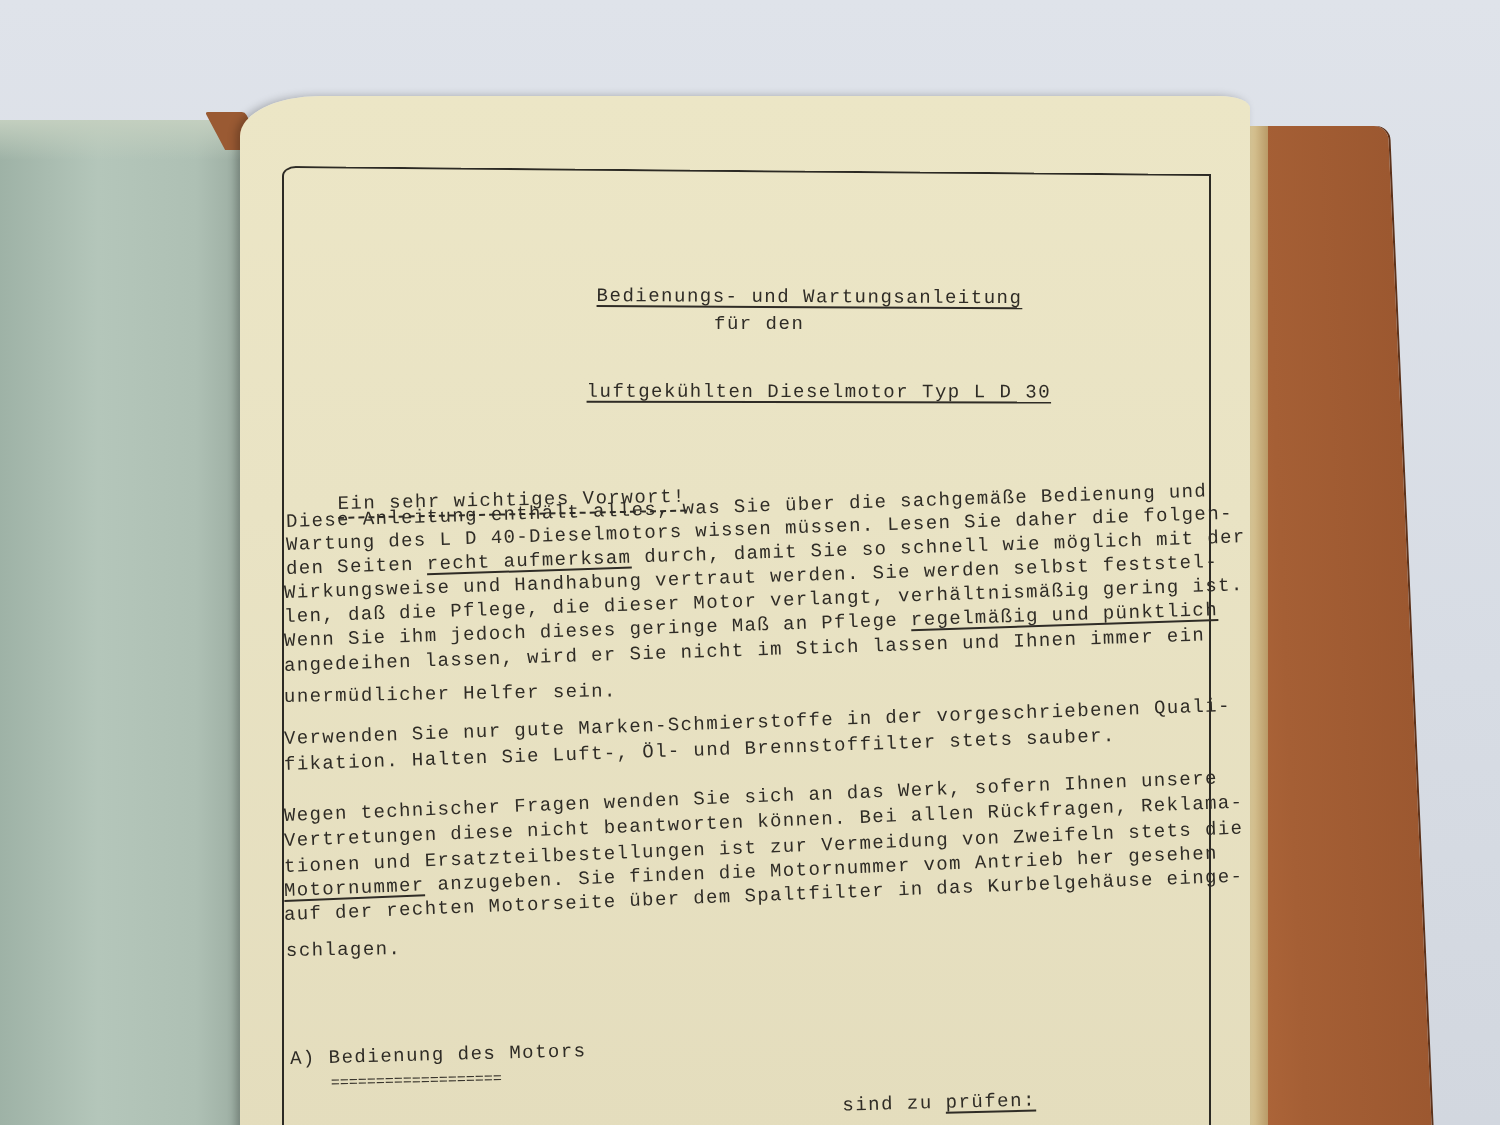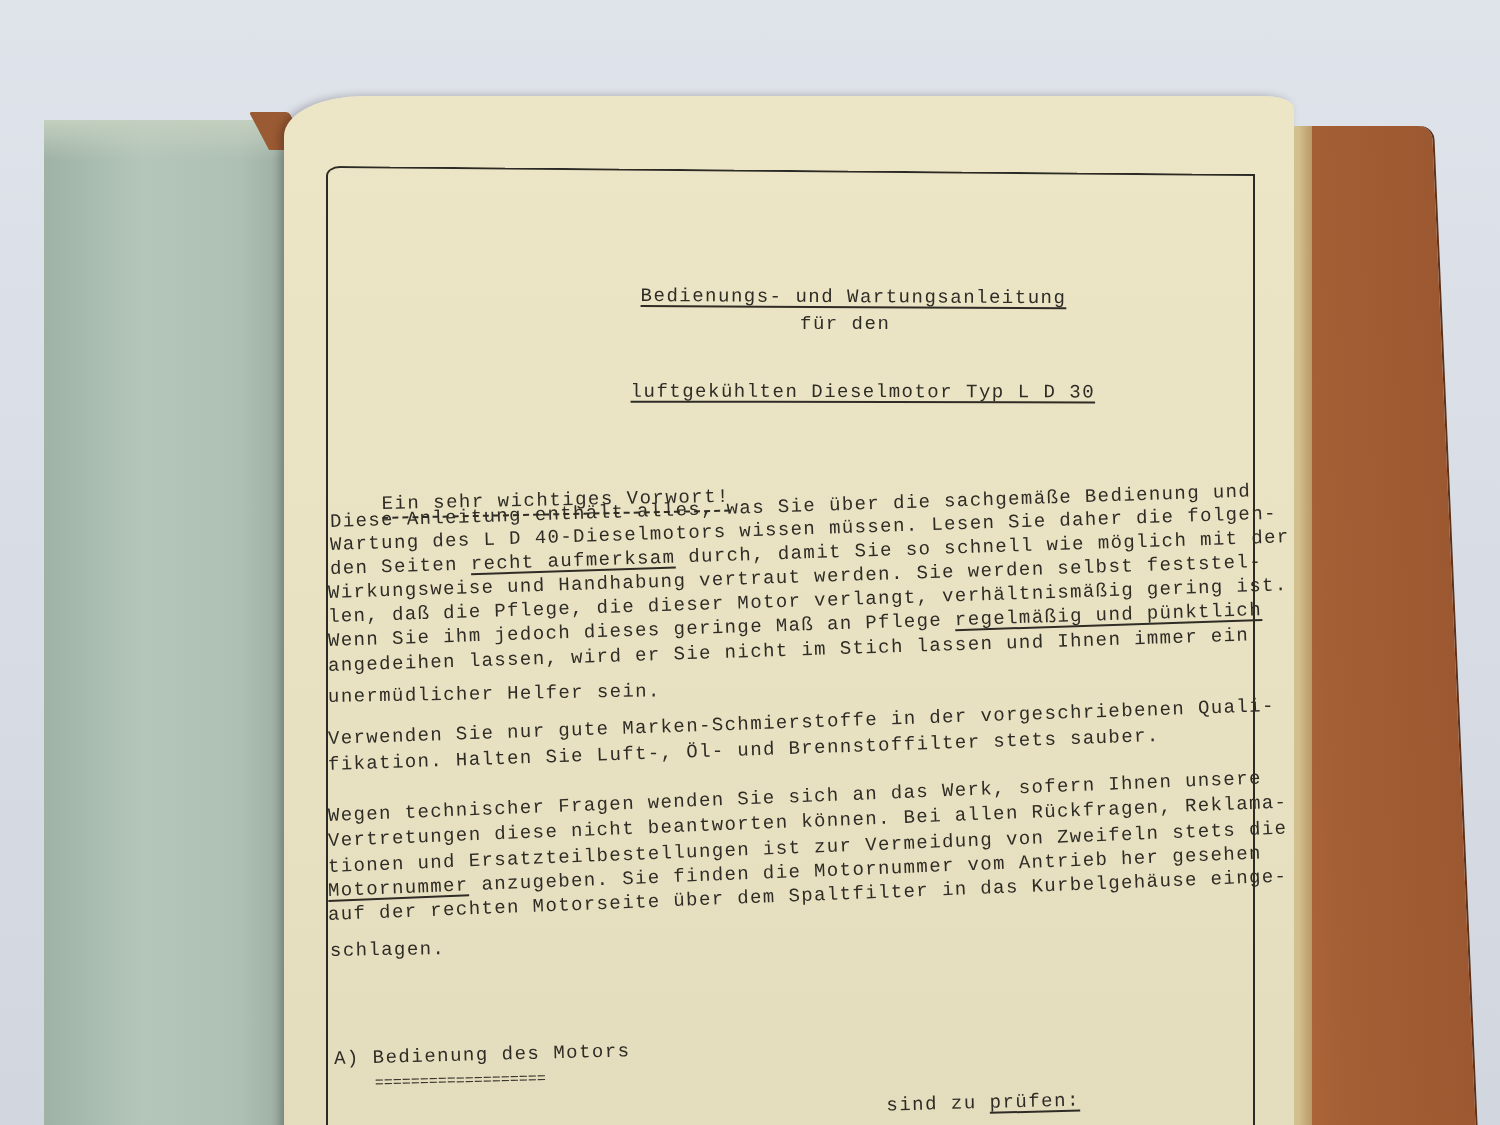--- a/index.html
+++ b/index.html
@@ -1,21 +1,21 @@
 <!DOCTYPE html>
 <html><head>
   <meta charset="utf-8">
   <style>
     html, body { margin: 0; padding: 0; }
     body {
       width: 1500px; height: 1125px; overflow: hidden; position: relative;
       background: linear-gradient(180deg, #dfe3ea 0%, #d7dce4 60%, #d2d7df 100%);
       font-family: "Liberation Mono", "DejaVu Sans Mono", monospace;
     }
-    .scene { position: absolute; inset: 0; margin-left: 44px; }
+    .scene { position: absolute; inset: 0; }
 
     
     .left-page {
       position: absolute; left: 0; top: 120px; width: 280px; height: 1005px;
       background: linear-gradient(90deg, #9eb2a6 0%, #b4c6ba 35%, #aec0b4 70%, #95a69b 92%, #6f7d74 100%);
       border-top-right-radius: 60px 30px;
     }
     .left-page::before {
       content: ""; position: absolute; left: 0; top: 0; right: 0; height: 40px;
       background: linear-gradient(180deg, #c3cfbf, rgba(195,207,191,0));
@@ -70,21 +70,21 @@
   <div class="ring-hole"></div>
   <div class="cover"></div>
   <div class="page-stack"></div>
 
   <div class="page"></div>
   <div class="frame"></div>
 
   <div class="t title" style="left:545px; top:264px; transform:rotate(0.3deg);">
     <span class="u">Bedienungs- und Wartungsanleitung</span>
   </div>
-  <div class="t title" style="left:756px; top:313px;text-align:right;">für den</div>
+  <div class="t title" style="left:714px; top:313px;text-align:right;">für den</div>
   <div class="t title" style="left:535px; top:359px; transform:rotate(0.1deg);">
     <span class="u">luftgekühlten Dieselmotor Typ L D 30</span>
   </div>
 
   <div class="t" style="left:286px; top:472px; transform:rotate(-1.2deg); transform-origin:left center;">
     <span class="dashed">Ein sehr wichtiges Vorwort!</span>
   </div>
 
   <div class="t line" style="left:286px; top:511px; transform:rotate(-1.9deg);"><span>Diese Anleitung enthält alles, was Sie über die sachgemäße Bedienung und</span></div>
   <div class="t line" style="left:286px; top:534px; transform:rotate(-1.9deg);"><span>Wartung des L D 40-Dieselmotors wissen müssen. Lesen Sie daher die folgen-</span></div>

